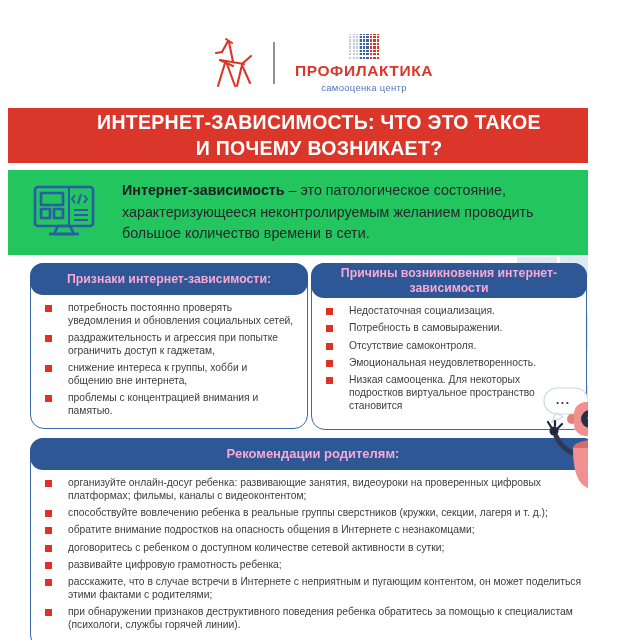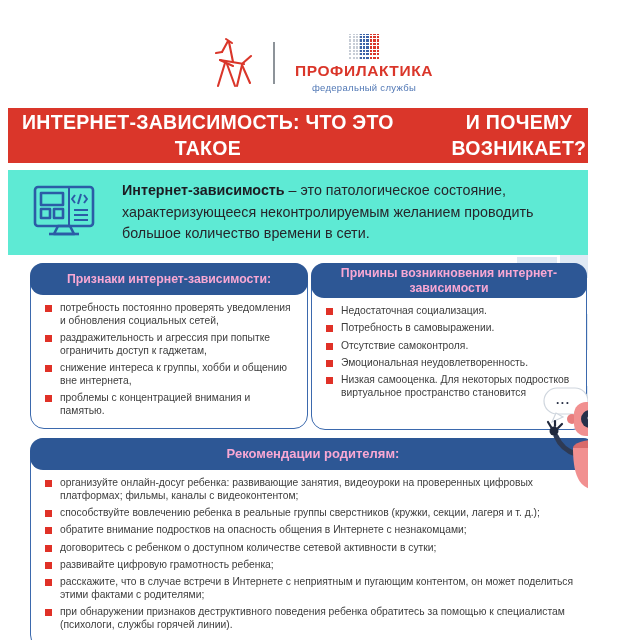--- a/index.html
+++ b/index.html
@@ -23,36 +23,36 @@
   .flag-pixels{width:31px;height:25px;margin-bottom:3px;
     background-image:
       repeating-linear-gradient(0deg,transparent 0 2.4px,#ffffff 2.4px 3.5px),
       repeating-linear-gradient(90deg,transparent 0 2.4px,#ffffff 2.4px 3.5px),
       linear-gradient(90deg,#c7cdd6 0 34%,#3c63a8 34% 67%,#da362a 67% 100%);}
   .brand-name{color:#da362a;font-weight:bold;font-size:15.5px;letter-spacing:.6px;}
   .brand-sub{color:#5077b5;font-size:9.5px;margin-top:2px;letter-spacing:.3px;}
 
   
   .banner{position:absolute;left:8px;top:88px;width:622px;height:55px;background:#da362a;z-index:1;
-    display:flex;flex-direction:row;align-items:center;justify-content:center;}
+    display:flex;flex-direction:column;align-items:center;justify-content:center;}
   .banner .t{color:#ffffff;font-weight:bold;font-size:19.5px;line-height:1.32;letter-spacing:.3px;text-align:center;}
 
   
-  .definition{position:absolute;left:8px;top:150px;width:620px;height:85px;background:#5eead4;z-index:1;
+  .definition{position:absolute;left:8px;top:150px;width:620px;height:85px;background:#22c55e;z-index:1;
     display:flex;align-items:center;}
   .def-icon{margin-left:24px;flex:none;}
   .def-text{margin-left:26px;width:455px;font-size:14.3px;line-height:1.5;color:#26262b;}
   .def-text b{color:#1c1c22;}
 
   
   .box{position:absolute;background:#ffffff;border:1.4px solid #3b69ad;border-radius:14px;z-index:1;box-sizing:border-box;}
   .box-header{background:#2d5795;border-radius:13px;margin:-1px;min-height:32px;display:flex;align-items:center;justify-content:center;
     color:#f9a8d4;font-weight:bold;font-size:12.3px;line-height:1.18;text-align:center;padding:3px 14px;box-sizing:border-box;}
   .box-body{padding:8px 13px 6px 14px;}
-  .b-item{display:flex;gap:8px;margin-bottom:4.5px;font-size:10.3px;line-height:1.24;color:#3d3d3d;}
+  .b-item{display:flex;gap:16px;margin-bottom:4.5px;font-size:10.3px;line-height:1.24;color:#3d3d3d;}
   .b-sq{width:7px;height:7px;background:#e03127;margin-top:3px;flex:none;}
   .col-signs{left:30px;top:243px;width:278px;min-height:165px;}
   .col-causes{left:311px;top:243px;width:276px;min-height:167px;}
   .recs{left:30px;top:418px;width:566px;min-height:211px;}
   .recs .box-header{font-size:13px;}
 
   
   .mascot{position:absolute;left:538px;top:360px;width:104px;height:132px;z-index:3;}
   .bubble-dots{font-weight:bold;font-size:12px;letter-spacing:1.5px;fill:#2a3247;}
   .qmark{font-weight:bold;font-size:14px;fill:#dfe3e9;}
@@ -80,21 +80,21 @@
           <path d="M20,28 L28,50"></path>
           <path d="M35,29 L30,50"></path>
         <path d="M35,29 L43,47"></path>
           <path d="M36,27 L44,20"></path>
       </svg>
     </span>
     <div class="logo-divider"></div>
     <div class="brand">
       <div class="flag-pixels"></div>
       <div class="brand-name">ПРОФИЛАКТИКА</div>
-      <div class="brand-sub">федеральный службы</div>
+      <div class="brand-sub">самооценка центр</div>
     </div>
   </div>
 
   <div class="banner">
     <div class="t">ИНТЕРНЕТ-ЗАВИСИМОСТЬ: ЧТО ЭТО ТАКОЕ</div>
     <div class="t">И ПОЧЕМУ ВОЗНИКАЕТ?</div>
   </div>
 
   <div class="definition">
     <span class="def-icon">

